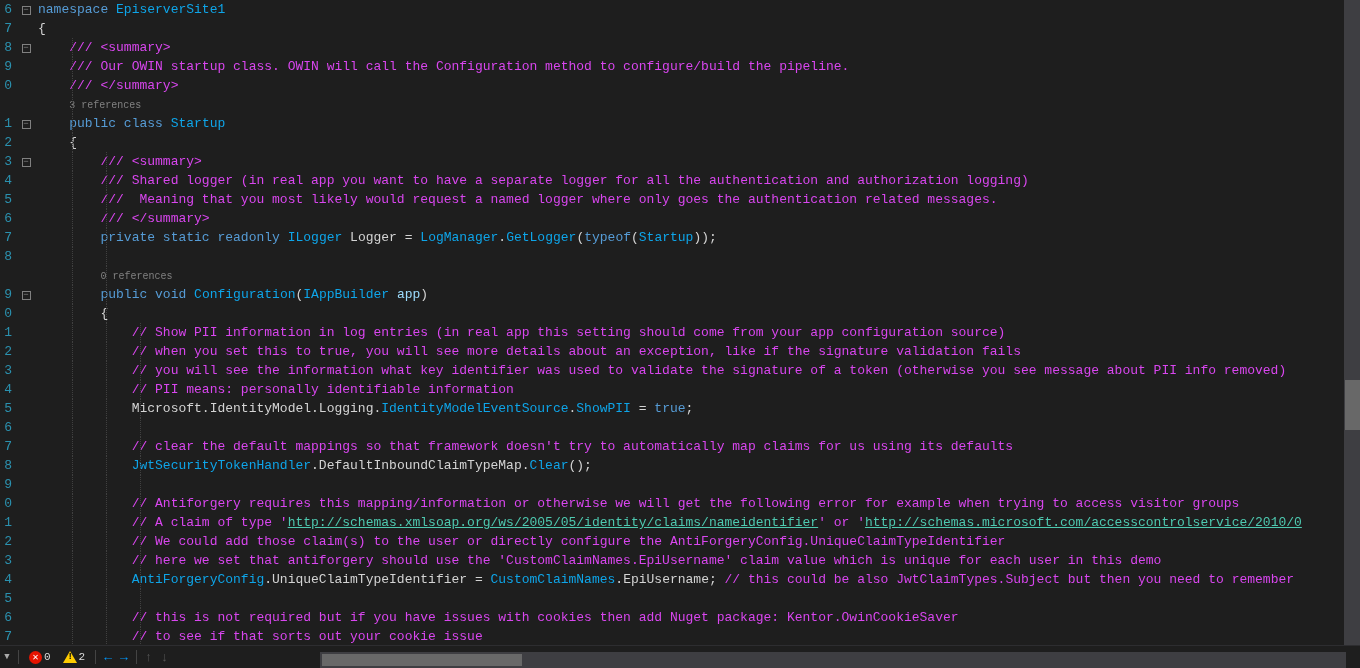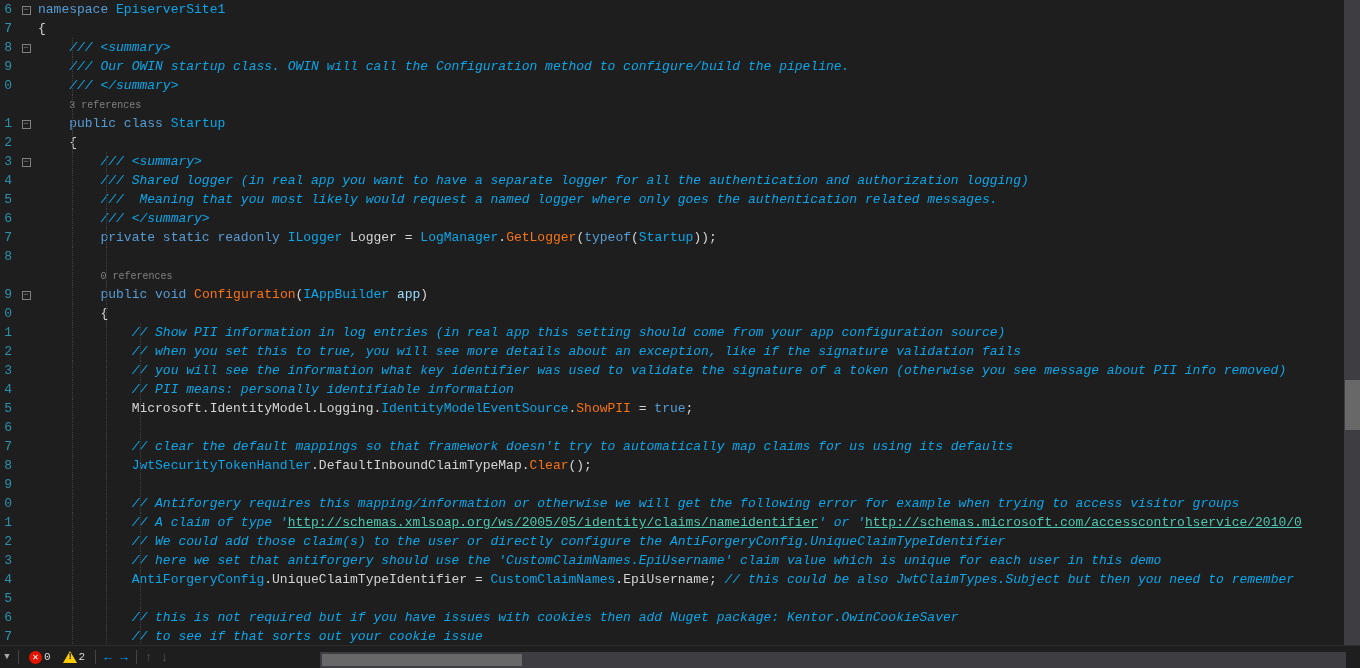--- a/index.html
+++ b/index.html
@@ -66,22 +66,22 @@
     position: relative;
   }
   .indent-guide {
     position: absolute;
     top: 0;
     bottom: 0;
     border-left: 1px dotted #404040;
   }
   .kw { color: #569cd6; }
   .cls { color: #0ea5e9; }
-  .method { color: #f97316; }
-  .comment { color: #0ea5e9; font-style: italic; }
+  .method { color: #0ea5e9; }
+  .comment { color: #d946ef; }
   .plain { color: #d4d4d4; }
   .param { color: #9cdcfe; }
   .codelens { color: #808080; font-size: 10px; }
   .link { color: #4ec9b0; text-decoration: underline; cursor: pointer; }
   .scroll-right {
     position: absolute;
     right: 0;
     top: 0;
     width: 16px;
     height: 645px;

